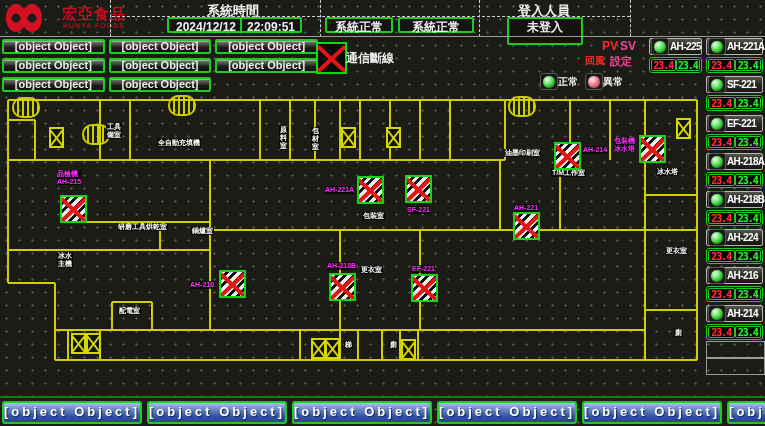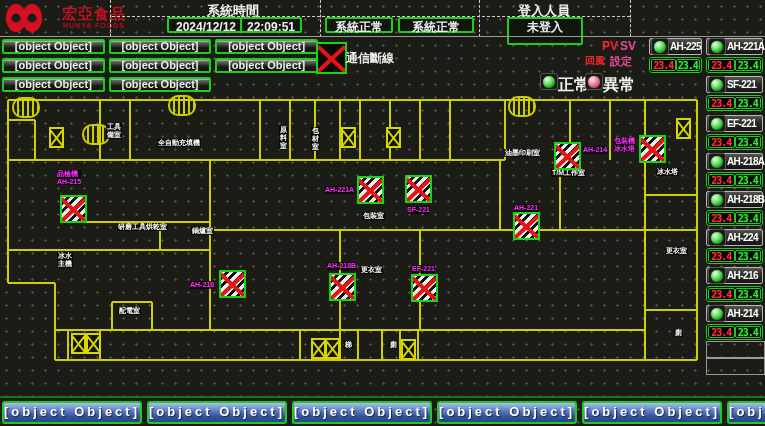--- a/index.html
+++ b/index.html
@@ -36,21 +36,21 @@
   .commicon{position:absolute;width:27px;height:28px;background:#0a0a08;border:2px solid #17d417;overflow:hidden;}
   .commicon i,.dev i{position:absolute;left:-5px;right:-5px;top:46%;height:4px;background:#e31515;transform:rotate(43deg);}
   .commicon i.b,.dev i.b{transform:rotate(-43deg);}
   .pvsv{position:absolute;font-weight:bold;font-size:12px;}
   .red{color:#ff2525;}
   .grn{color:#ec4899;}
   .led{display:inline-block;width:12px;height:12px;border-radius:50%;border:1px solid #222;vertical-align:middle;
        background:radial-gradient(circle at 35% 30%,#eaffea,#55e055 45%,#168a16 78%,#0a4a0a);}
   .led.pink{background:radial-gradient(circle at 35% 30%,#ffecec,#ef8296 45%,#c23b58 80%,#7c1f33);}
   .ledbezel{display:inline-block;background:#181816;border:1px solid #555;border-radius:3px;padding:1px 1px 0 1px;line-height:0;}
-  .legendtxt{position:absolute;color:#f2f2f2;font-weight:bold;font-size:16px;white-space:nowrap;}
+  .legendtxt{position:absolute;color:#f2f2f2;font-weight:bold;font-size:10px;white-space:nowrap;}
   
   .unit{position:absolute;width:57px;}
   .unit-name{box-sizing:border-box;height:17px;background:linear-gradient(180deg,#55554f 0%,#2b2b27 45%,#151513 100%);
              border:1px solid #b8b8b8;border-radius:2px;color:#fff;font-weight:bold;font-size:10px;letter-spacing:-0.6px;
              display:flex;align-items:center;gap:1px;padding-left:1px;white-space:nowrap;}
   .unit-vals{margin-top:2px;box-sizing:border-box;height:16px;border:1px solid #1ecc1e;border-radius:3px;
              display:flex;gap:0;padding:1px;background:#0a0a08;}
   .val{box-sizing:border-box;flex:1;border:1px solid #1ecc1e;border-radius:2px;background:#050505;
        font-family:"DejaVu Sans Mono",monospace;font-weight:bold;font-size:10px;line-height:11px;
        text-align:center;letter-spacing:-1px;}

